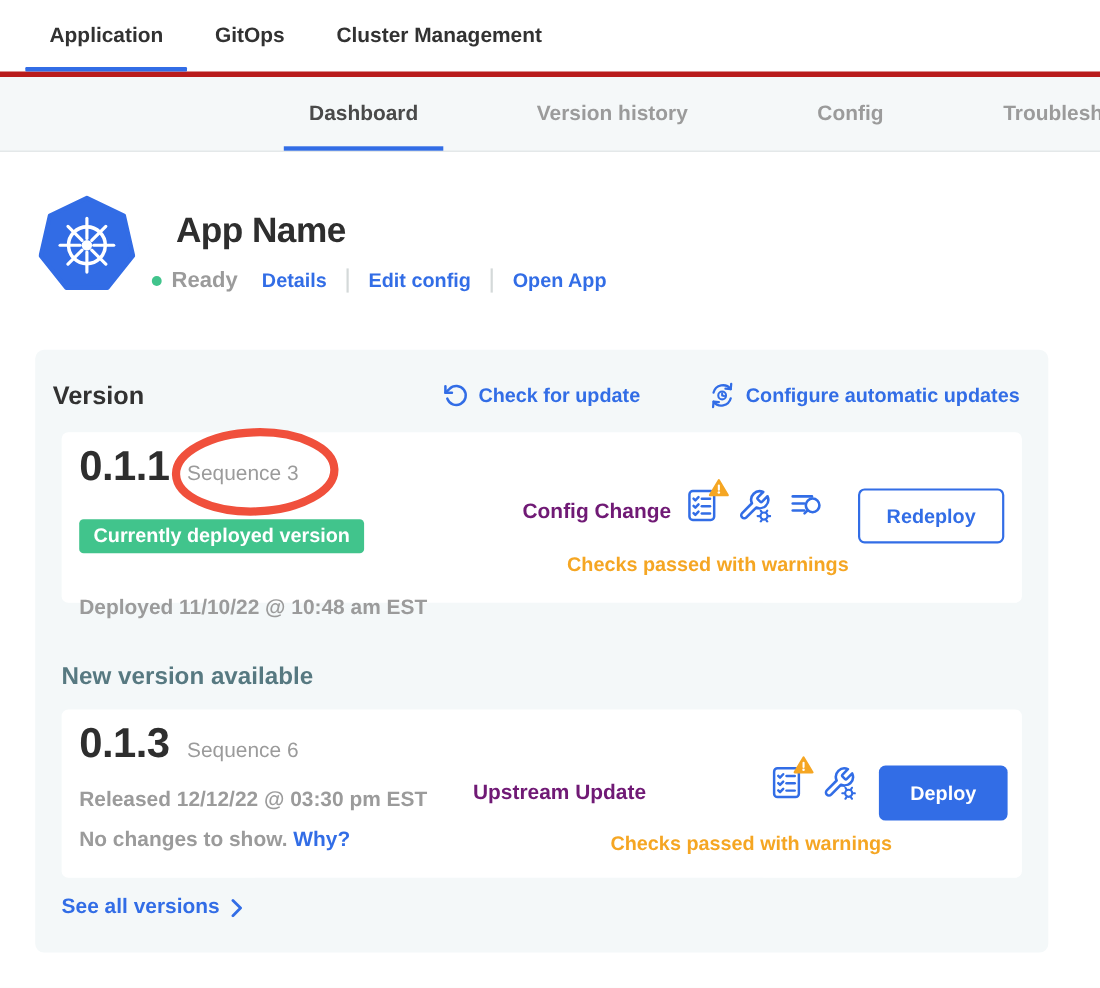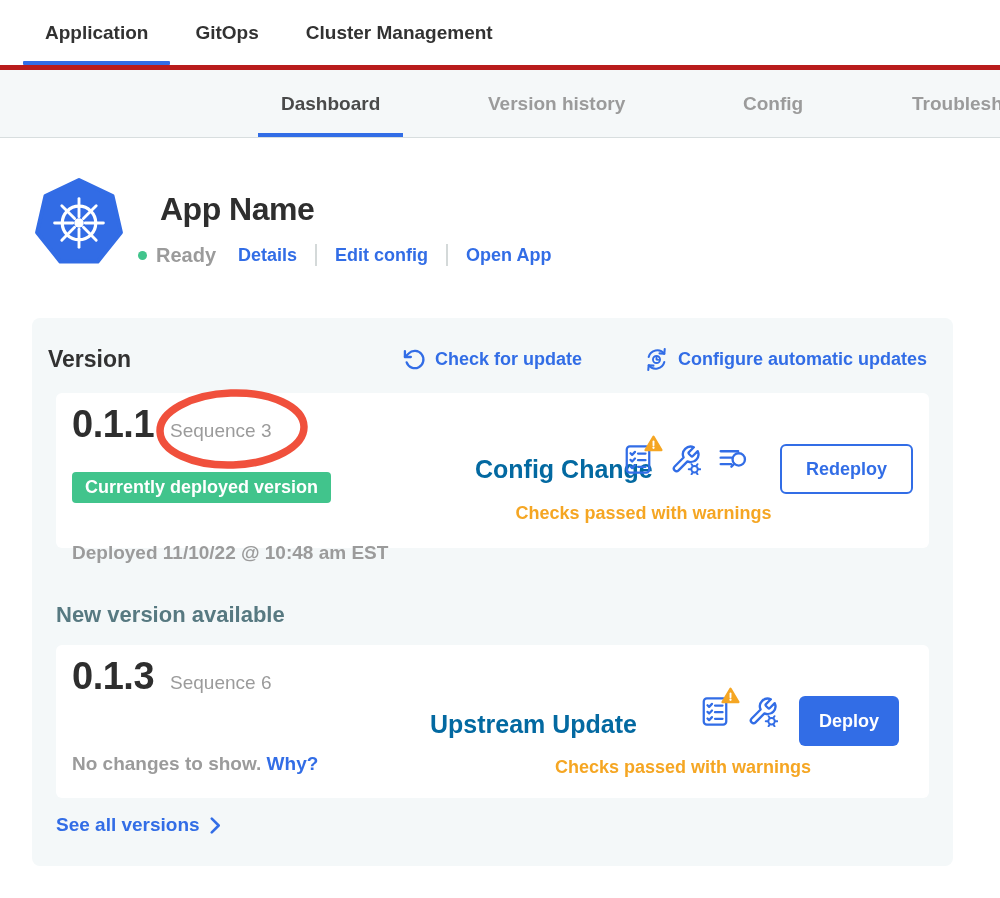--- a/index.html
+++ b/index.html
@@ -44,28 +44,28 @@
 
   .release-card { position:absolute; left:24px; width:873px; background:#ffffff; border-radius:6px; }
   #current-card { top:75px; height:155px; }
   #new-card { top:327px; height:153px; }
 
   .ver-row { position:absolute; left:16px; top:10px; display:flex; align-items:baseline; gap:16px; }
   .ver-num { font-size:38px; font-weight:800; color:#2e2e2e; letter-spacing:-0.5px; }
   .ver-seq { font-size:19px; color:#9b9b9b; }
   .badge { position:absolute; left:16px; top:79px; background:#41c48c; color:#fff; font-size:18px; font-weight:700; padding:5px 13px; border-radius:4px; white-space:nowrap; }
   .muted-line { position:absolute; left:16px; color:#9b9b9b; font-weight:600; font-size:19px; white-space:nowrap; }
-  .source-label { position:absolute; font-size:25px; font-weight:700; color:#0369a1; white-space:nowrap; }
+  .source-label { position:absolute; font-size:19px; font-weight:700; color:#701a75; white-space:nowrap; }
   .icons-row { position:absolute; display:flex; align-items:center; gap:17px; }
   .icon-wrap { position:relative; display:inline-flex; }
   .warn-overlay { position:absolute; top:-8px; right:-10px; }
   .checks { position:absolute; color:#f5a623; font-weight:700; font-size:18px; text-align:center; white-space:nowrap; }
   .action-btn { position:absolute; font-size:18px; font-weight:700; border-radius:6px; text-align:center; font-family:"Liberation Sans",sans-serif; }
   #redeploy-button { left:724px; top:51px; width:133px; height:50px; background:#fff; border:2px solid #326de6; color:#326de6; }
-  #deploy-button { left:743px; top:51px; width:100px; height:50px; background:#326de6; border:none; color:#fff; }
+  #deploy-button { left:743px; top:51px; width:117px; height:50px; background:#326de6; border:none; color:#fff; }
   .new-heading { position:absolute; left:24px; top:266px; font-size:22px; font-weight:800; color:#577981; }
   .see-all { position:absolute; left:24px; top:496px; display:flex; align-items:center; gap:10px; color:#326de6; font-weight:700; font-size:19px; }
   .why-link { color:#326de6; font-weight:700; }
   .annotation-svg { position:absolute; left:88px; top:-14px; pointer-events:none; z-index:3; }
   svg.stroke-blue { stroke:#326de6; fill:none; stroke-linecap:round; stroke-linejoin:round; }
 </style>
 </head>
 <body>
 
 <header class="topnav" data-interactable="false">
@@ -215,20 +215,21 @@
   </div>
 
   <h2 class="new-heading" data-interactable="false">New version available</h2>
 
   <div class="release-card" id="new-card" data-interactable="false">
     <div class="ver-row" data-interactable="false">
       <span class="ver-num" data-interactable="false">0.1.3</span>
       <span class="ver-seq" data-interactable="false">Sequence 6</span>
     </div>
 
+    <span class="muted-line" style="top:72px;" data-interactable="false">Released 12/12/22 @ 03:30 pm EST</span>
     <span class="muted-line" style="top:108px;" data-interactable="false">
       <span data-interactable="false">No changes to show.</span>
       <a class="why-link" data-interactable="true">Why?</a>
     </span>
 
     <span class="source-label" style="left:374px; top:65px;" data-interactable="false">Upstream Update</span>
 
     <div class="icons-row" style="left:644px; top:50px;" data-interactable="false">
       <span class="icon-wrap" data-interactable="true">
         <svg class="stroke-blue" data-interactable="false" width="30" height="33" viewBox="0 0 24 26" stroke-width="1.8">

